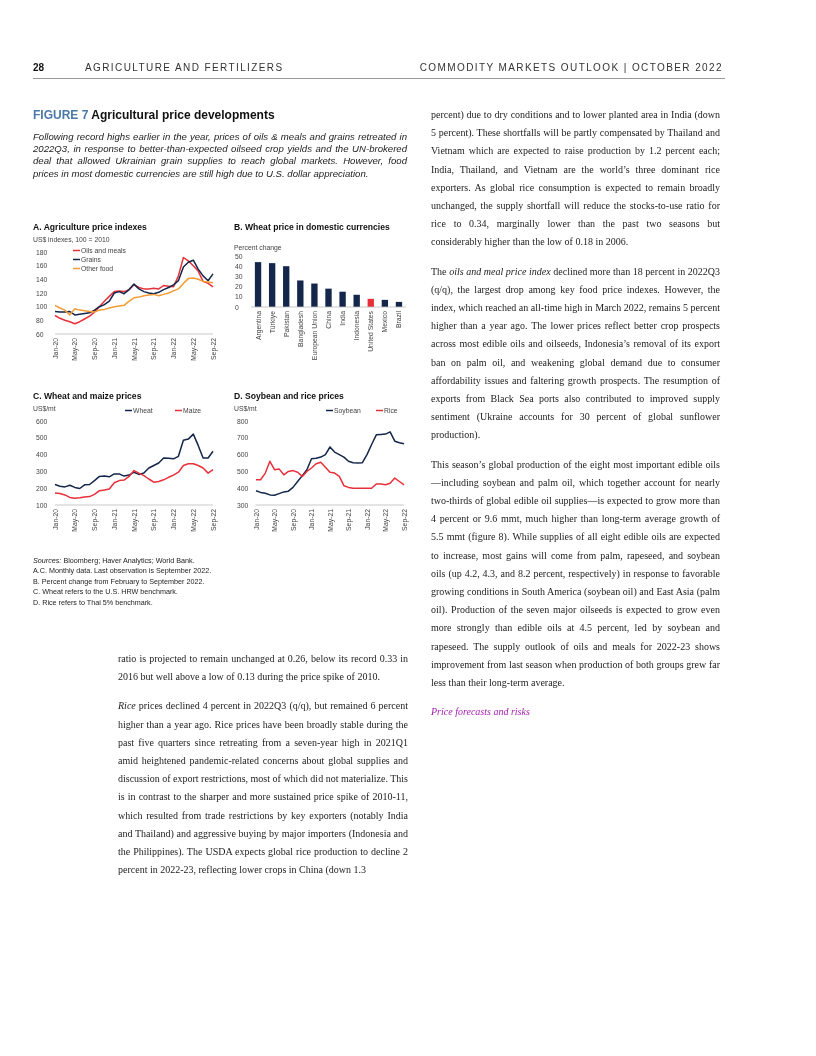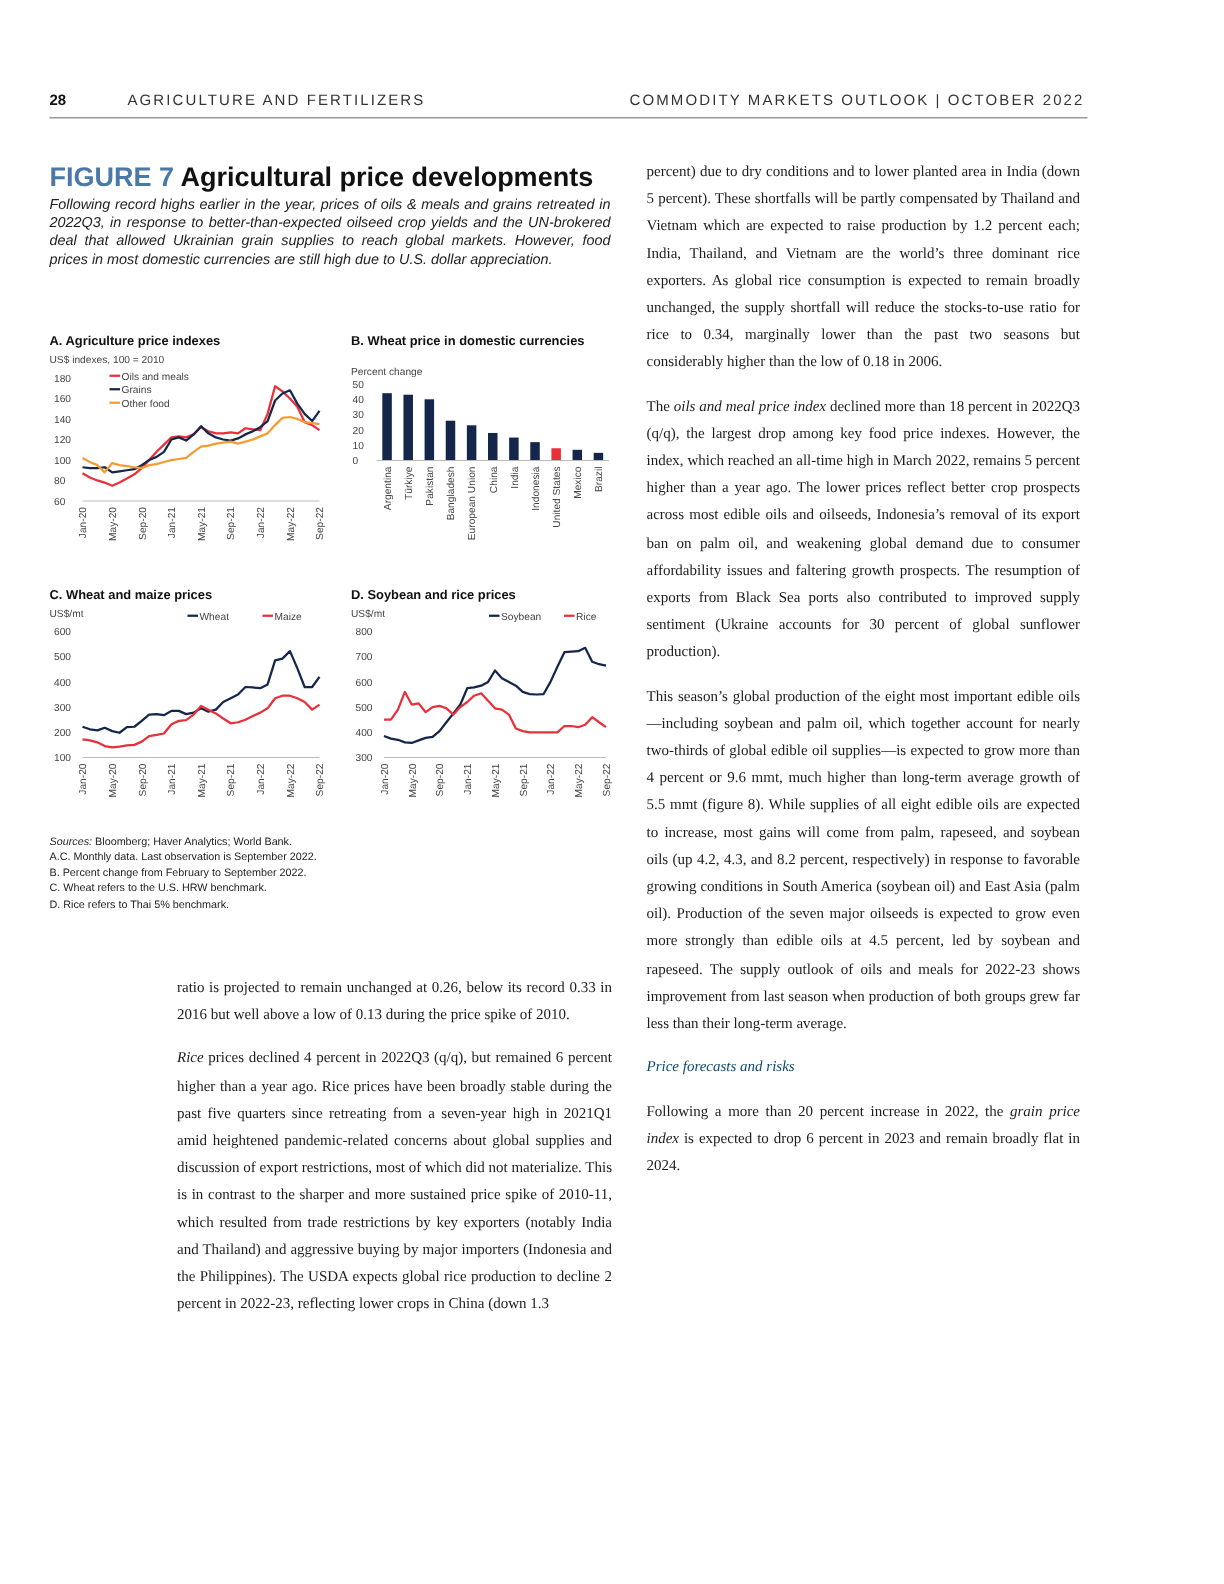--- a/index.html
+++ b/index.html
@@ -2,32 +2,32 @@
 <html><head>
 <meta charset="utf-8">
 <style>
   html,body{margin:0;padding:0;background:#fff;}
   body{width:816px;height:1056px;position:relative;overflow:hidden;font-family:"Liberation Serif",serif;color:#1a1a1a;}
   .hdr{position:absolute;top:62px;left:33px;width:690px;height:16px;font-family:"Liberation Sans",sans-serif;font-size:10px;letter-spacing:1.4px;color:#333;}
   .hdr .pn{position:absolute;left:0;top:0;font-weight:bold;letter-spacing:0;color:#111;}
   .hdr .sec{position:absolute;left:52px;top:0;text-align:center;}
   .hdr .pub{position:absolute;right:0;top:0;}
   .hrule{position:absolute;top:78px;left:33px;width:692px;height:1px;background:#9a9a9a;}
-  .fig-title{position:absolute;left:33px;top:108px;font-family:"Liberation Sans",sans-serif;font-size:18px;font-weight:bold;color:#111;}
+  .fig-title{position:absolute;left:33px;top:108px;font-family:"Liberation Sans",sans-serif;font-size:12px;font-weight:bold;color:#111;}
   .fig-title .lbl{color:#4a78a8;}
   .fig-sub{position:absolute;left:33px;top:131px;width:374px;font-family:"Liberation Sans",sans-serif;font-size:9.6px;font-style:italic;line-height:12.2px;text-align:justify;color:#222;}
   .panel{position:absolute;}
   .panel-title{font-family:"Liberation Sans",sans-serif;font-size:8.6px;font-weight:bold;color:#111;position:absolute;left:0;top:0;white-space:nowrap;}
   .panel svg{position:absolute;left:0;top:0;overflow:visible;}
   .ax-txt{font-family:"Liberation Sans",sans-serif;font-size:6.8px;fill:#444;}
   .notes{position:absolute;left:33px;top:556px;font-family:"Liberation Sans",sans-serif;font-size:7.2px;line-height:10.4px;color:#222;}
   .notes i{font-style:italic;}
   .col{position:absolute;font-size:10px;line-height:18.2px;text-align:justify;color:#1c1c1c;}
   .col p{margin:0 0 11px 0;}
-  .col .sub{color:#0c4a6e;font-style:italic;margin-bottom:11px;}
+  .col .sub{color:#a21caf;font-style:italic;margin-bottom:11px;}
 </style>
 </head>
 <body>
 
 <div class="hdr">
   <span class="pn">28</span>
   <span class="sec">AGRICULTURE AND FERTILIZERS</span>
   <span class="pub">COMMODITY MARKETS OUTLOOK | OCTOBER 2022</span>
 </div>
 <div class="hrule"></div>
@@ -173,14 +173,13 @@
 <div class="col" style="left:118px;top:650px;width:290px;">
   <p>ratio is projected to remain unchanged at 0.26, below its record 0.33 in 2016 but well above a low of 0.13 during the price spike of 2010.</p>
   <p><i>Rice</i> <span>prices declined 4 percent in 2022Q3 (q/q), but remained 6 percent higher than a year ago. Rice prices have been broadly stable during the past five quarters since retreating from a seven-year high in 2021Q1 amid heightened pandemic-related concerns about global supplies and discussion of export restrictions, most of which did not materialize. This is in contrast to the sharper and more sustained price spike of 2010-11, which resulted from trade restrictions by key exporters (notably India and Thailand) and aggressive buying by major importers (Indonesia and the Philippines). The USDA expects global rice production to decline 2 percent in 2022-23, reflecting lower crops in China (down 1.3</span></p>
 </div>
 
 <div class="col" style="left:431px;top:106px;width:289px;">
   <p>percent) due to dry conditions and to lower planted area in India (down 5 percent). These shortfalls will be partly compensated by Thailand and Vietnam which are expected to raise production by 1.2 percent each; India, Thailand, and Vietnam are the world’s three dominant rice exporters. As global rice consumption is expected to remain broadly unchanged, the supply shortfall will reduce the stocks-to-use ratio for rice to 0.34, marginally lower than the past two seasons but considerably higher than the low of 0.18 in 2006.</p>
   <p><span>The </span><i>oils and meal price index</i><span> declined more than 18 percent in 2022Q3 (q/q), the largest drop among key food price indexes. However, the index, which reached an all-time high in March 2022, remains 5 percent higher than a year ago. The lower prices reflect better crop prospects across most edible oils and oilseeds, Indonesia’s removal of its export ban on palm oil, and weakening global demand due to consumer affordability issues and faltering growth prospects. The resumption of exports from Black Sea ports also contributed to improved supply sentiment (Ukraine accounts for 30 percent of global sunflower production).</span></p>
   <p>This season’s global production of the eight most important edible oils—including soybean and palm oil, which together account for nearly two-thirds of global edible oil supplies—is expected to grow more than 4 percent or 9.6 mmt, much higher than long-term average growth of 5.5 mmt (figure 8). While supplies of all eight edible oils are expected to increase, most gains will come from palm, rapeseed, and soybean oils (up 4.2, 4.3, and 8.2 percent, respectively) in response to favorable growing conditions in South America (soybean oil) and East Asia (palm oil). Production of the seven major oilseeds is expected to grow even more strongly than edible oils at 4.5 percent, led by soybean and rapeseed. The supply outlook of oils and meals for 2022-23 shows improvement from last season when production of both groups grew far less than their long-term average.</p>
   <div class="sub">Price forecasts and risks</div>
-  <p><span>Following a more than 20 percent increase in 2022, the </span><i>grain price index</i><span> is expected to drop 6 percent in 2023 and remain broadly flat in 2024.</span></p>
 </div>
 
 </body></html>

